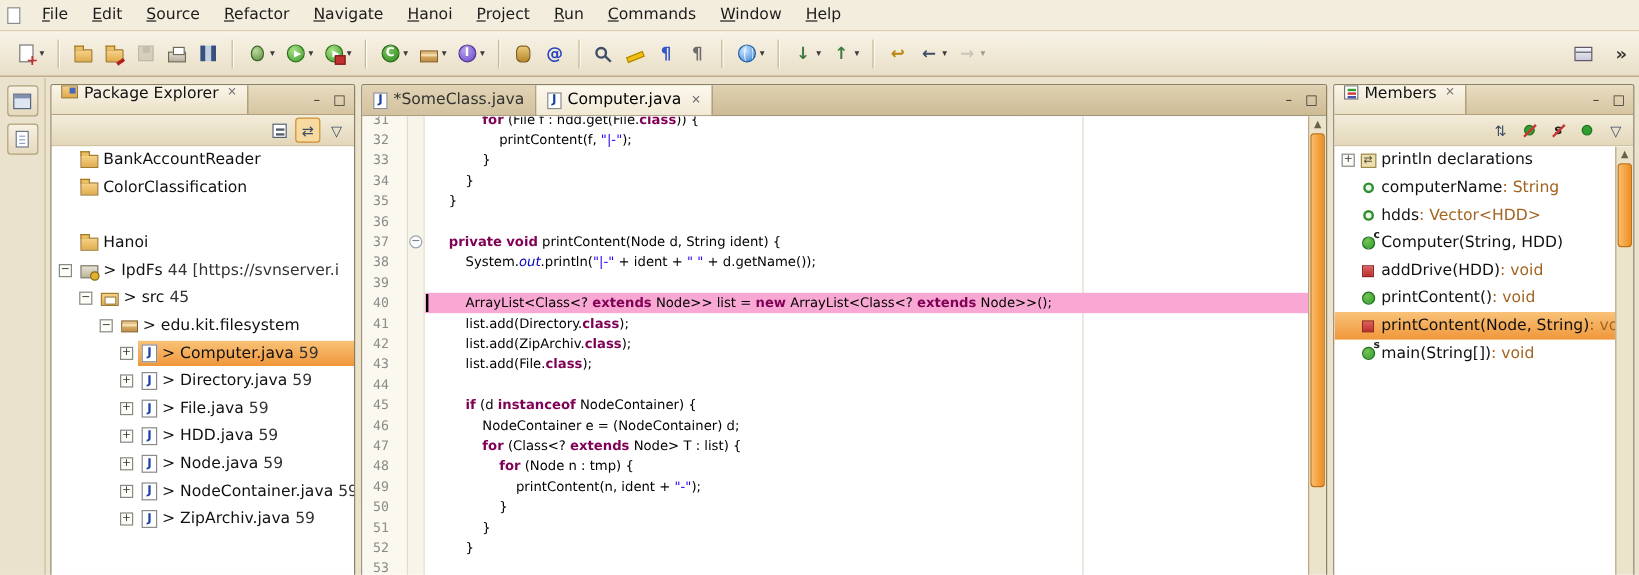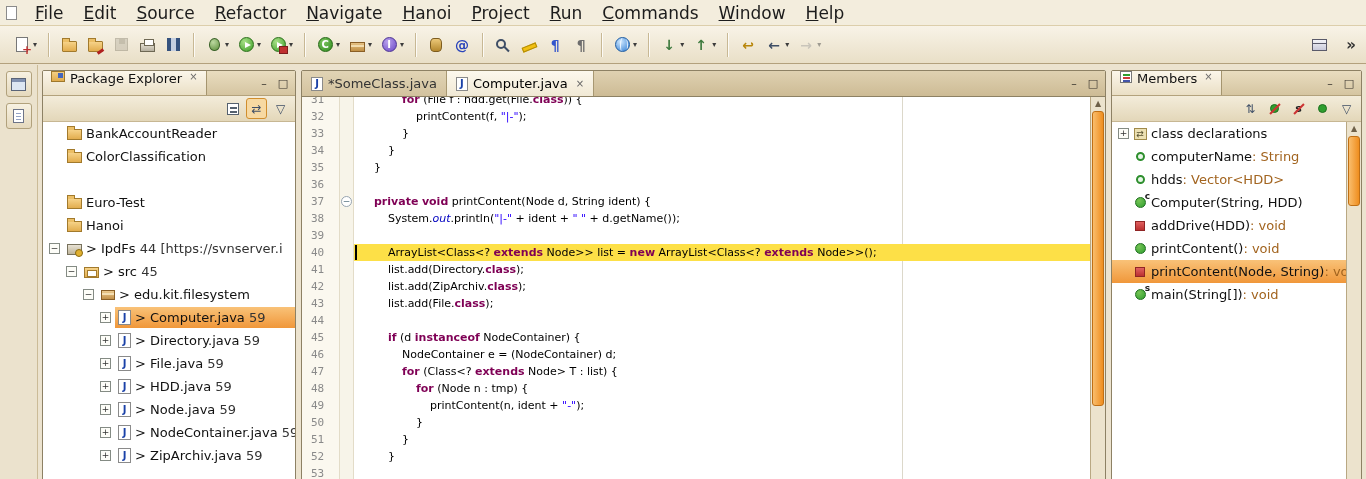--- a/index.html
+++ b/index.html
@@ -3,21 +3,21 @@
 <meta charset="utf-8">
 <style>
   *{margin:0;padding:0;box-sizing:border-box;font-family:"DejaVu Sans","Liberation Sans",sans-serif;}
   html,body{width:1366px;height:479px;overflow:hidden;}
   body{position:relative;background:#ece3cf;font-size:13px;color:#111;cursor:default;}
 
   
   .menubar{height:26px;background:#f3eddd;border-bottom:1px solid #dcceab;display:flex;align-items:center;padding-left:6px;}
   .mb-icon{width:11px;height:14px;background:#fff;border:1px solid #8b8b8b;margin-right:8px;}
   .menu-items{display:flex;}
-  .menu-item{display:inline-block;padding:3px 10px;font-size:17px;color:#1c1c1c;}
+  .menu-item{display:inline-block;padding:3px 10px;font-size:13px;color:#1c1c1c;}
   .menu-item::first-letter{text-decoration:underline;}
 
   
   .toolbar{height:38px;background:linear-gradient(#f8f3e7,#e9dfc7);border-bottom:1px solid #b3a17d;display:flex;align-items:center;padding:0 6px;position:relative;}
   .tb-left{display:flex;align-items:center;}
   .tb-group{display:flex;align-items:center;padding:0 3px;}
   .tb-sep{width:1px;height:24px;background:#c8b894;box-shadow:1px 0 0 rgba(255,255,255,.8);margin:0 4px;}
   .tb-btn{display:flex;align-items:center;height:27px;padding:0 3px;border:1px solid transparent;border-radius:3px;}
   .tb-btn.disabled{opacity:.45;}
   .ic{width:18px;height:18px;display:flex;align-items:center;justify-content:center;font-size:14px;font-weight:bold;position:relative;}
@@ -119,21 +119,21 @@
   .tab-btns{margin-left:auto;display:flex;align-items:center;gap:3px;padding-right:4px;}
   .econtent{position:absolute;left:0;right:0;top:26px;bottom:0;background:#fff;}
   .ruler{position:absolute;left:0;top:0;bottom:0;width:38px;background:#fbf8ef;border-right:1px solid #e3dcc8;overflow:hidden;}
   .ruler .ln{height:17px;line-height:17px;text-align:center;padding-right:6px;color:#8a8a8a;font-family:"DejaVu Sans Mono","Liberation Mono",monospace;font-size:11px;}
   .foldcol{position:absolute;left:38px;top:0;bottom:0;width:14px;background:#f7f4e9;border-right:1px solid #e3dcc8;overflow:hidden;}
   .foldcol .fr{height:17px;display:flex;align-items:center;justify-content:center;}
   .fold-minus{width:11px;height:11px;border:1px solid #97a4b0;border-radius:50%;background:#fff;color:#55707f;font-size:9px;line-height:9px;text-align:center;}
   .codewrap{position:absolute;left:52px;right:15px;top:0;bottom:0;overflow:hidden;background:#fff;}
   .marginline{position:absolute;left:548px;top:0;bottom:0;width:1px;background:#dcd8ca;}
   .crow{position:relative;height:17px;line-height:17px;white-space:pre;font-family:"DejaVu Sans Mono","Liberation Mono",monospace;font-size:11px;color:#000;padding-left:6px;}
-  .crow.cur{background:#fde047;}
+  .crow.cur{background:#f9a8d4;}
   .caret{position:absolute;left:1px;top:1px;width:2px;height:15px;background:#000;}
   .kw{color:#7f0055;font-weight:bold;}
   .str{color:#2a00ff;}
   .sf{color:#0000c0;font-style:italic;}
 
   .vscroll{position:absolute;right:0;top:0;bottom:0;width:15px;background:#ece3cd;border-left:1px solid #b9a883;}
   .vs-arrow{position:absolute;left:0;right:0;height:13px;display:flex;align-items:center;justify-content:center;font-size:8px;color:#6e6048;}
   .vs-up{top:0;}
   .vs-thumb{position:absolute;left:1px;right:1px;border:1px solid #c06f14;border-radius:3px;background:linear-gradient(90deg,#f9bd6c,#ef8e1f);}
 
@@ -374,27 +374,20 @@
             </div>
             <div class="trow" style="padding-left: 6px;">
               <span class="handle none"></span>
               <span class="tsel">
                 <span class="t-folder"></span>
                 <span><span>ColorClassification</span></span>
               </span>
             </div>
             <div class="trow" style="padding-left: 6px;">
               <span class="handle none"></span>
-            </div>
-            <div class="trow" style="padding-left: 6px;">
-              <span class="handle none"></span>
-              <span class="tsel">
-                <span class="t-folder"></span>
-                <span><span>Euro-Test</span></span>
-              </span>
             </div>
             <div class="trow" style="padding-left: 6px;">
               <span class="handle none"></span>
               <span class="tsel">
                 <span class="t-folder"></span>
                 <span><span>Hanoi</span></span>
               </span>
             </div>
             <div class="trow" style="padding-left: 6px;">
               <span class="handle">−</span>
@@ -613,21 +606,21 @@
           </div>
           <div class="vb-btn">▽</div>
         </div>
       <div class="pcontent">
         <div id="members-list" style="margin-right:15px;">
             <div class="mrow">
               <span class="m-handle box">+</span>
               <span class="m-ic">
                 <span class="m-imports">⇄</span>
               </span>
-              <span>class declarations</span>
+              <span>println declarations</span>
             </div>
             <div class="mrow">
               <span class="m-handle"></span>
               <span class="m-ic">
                 <span class="m-field"></span>
               </span>
               <span>computerName</span>
               <span class="msuffix"> : String</span>
             </div>
             <div class="mrow">

